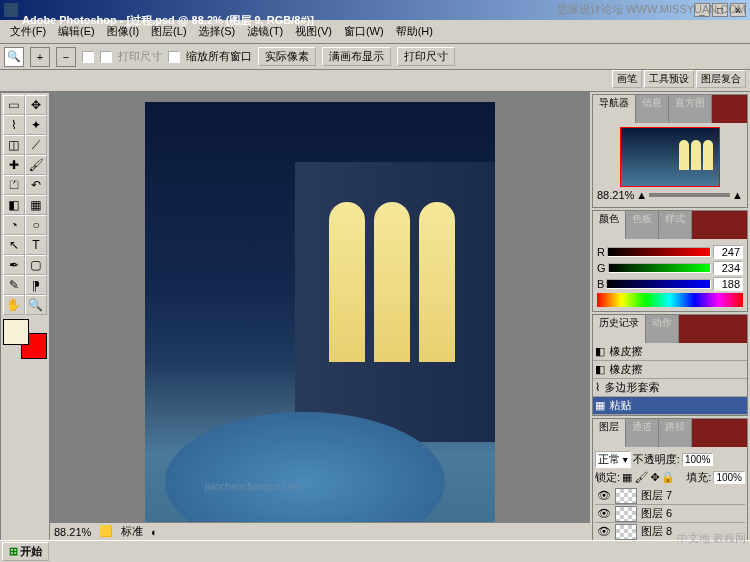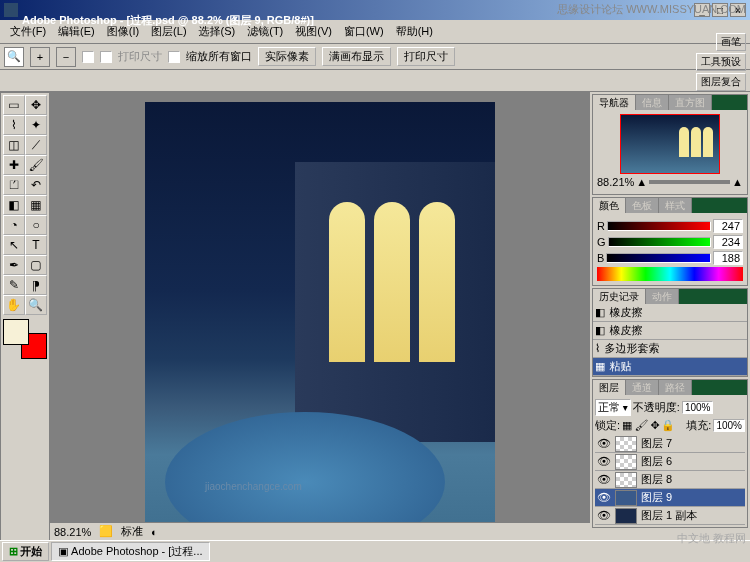--- a/index.html
+++ b/index.html
@@ -25,21 +25,21 @@
 .canvas-area { flex: 1; background: #808080; position: relative; display: flex; align-items: flex-start; justify-content: center; padding-top: 10px; }
 .canvas-img { width: 350px; height: 470px; background: linear-gradient(to bottom, #0a1838 0%, #13284f 40%, #1e3a5f 55%, #3a5a7a 65%, #4a7a9a 75%, #3a6a8a 100%); position: relative; overflow: hidden; }
 .building { position: absolute; right: 0; top: 60px; width: 200px; height: 280px; background: linear-gradient(to right, #2a3a5a, #1a2a4a); }
 .window { position: absolute; width: 36px; height: 160px; background: linear-gradient(to bottom, #f5e89a, #e8d070); border-radius: 18px 18px 0 0; top: 40px; }
 .w1 { right: 130px; }
 .w2 { right: 85px; }
 .w3 { right: 40px; }
 .pool { position: absolute; bottom: 20px; left: 20px; width: 280px; height: 140px; background: radial-gradient(ellipse, #4a8ab8, #2a5a8a); border-radius: 50%; }
 .panels { width: 160px; display: flex; flex-direction: column; gap: 2px; padding: 2px; }
 .panel { background: #d4d0c8; border: 1px solid #808080; }
-.panel-tabs { display: flex; background: #14532d; height: 15px; }
+.panel-tabs { display: flex; background: #7f1d1d; height: 28px; }
 .panel-tab { padding: 1px 6px; background: #d4d0c8; border-right: 1px solid #808080; font-size: 10px; }
 .panel-tab.inactive { background: #a0a0a0; color: #d4d0c8; }
 .panel-body { padding: 4px; font-size: 10px; }
 .nav-thumb { width: 100px; height: 60px; margin: 0 auto; background: linear-gradient(to bottom, #0a1838, #4a7a9a); border: 1px solid #ff0000; position: relative; }
 .nav-thumb .tw { position: absolute; width: 10px; height: 30px; background: #f5e89a; border-radius: 5px 5px 0 0; top: 12px; }
 .slider-row { display: flex; align-items: center; gap: 2px; margin: 2px 0; }
 .slider-bar { flex: 1; height: 10px; background: linear-gradient(to right, #000, currentColor); border: 1px inset #fff; }
 .slider-val { width: 30px; border: 1px inset #fff; background: #fff; text-align: right; padding: 0 2px; }
 .rainbow { height: 14px; background: linear-gradient(to right, red, yellow, lime, cyan, blue, magenta, red); margin-top: 2px; }
 .hist-row, .layer-row { display: flex; align-items: center; padding: 1px 2px; border-bottom: 1px solid #a0a0a0; height: 18px; gap: 4px; }
@@ -47,21 +47,21 @@
 .layer-thumb { width: 22px; height: 16px; background: #fff; border: 1px solid #808080; }
 .layer-thumb.checker { background: repeating-conic-gradient(#ccc 0 25%, #fff 0 50%) 0 0/8px 8px; }
 .eye { width: 14px; text-align: center; }
 .select-box { border: 1px inset #fff; background: #fff; padding: 0 2px; font-size: 10px; }
 .taskbar { position: absolute; bottom: 0; left: 0; right: 0; height: 22px; background: #d4d0c8; border-top: 1px solid #fff; display: flex; align-items: center; padding: 0 2px; gap: 2px; }
 .start-btn { border: 1px outset #fff; padding: 1px 6px; display: flex; align-items: center; gap: 2px; font-weight: bold; }
 .task-btn { border: 1px inset #fff; padding: 1px 6px; background: #e0e0e0; }
 .statusbar { position: absolute; bottom: 22px; left: 50px; right: 160px; height: 18px; background: #d4d0c8; border-top: 1px solid #808080; display: flex; align-items: center; padding: 0 4px; gap: 8px; }
 .watermark-tr { position: absolute; top: 2px; right: 4px; color: #888; font-size: 11px; z-index: 100; }
 .watermark-br { position: absolute; bottom: 16px; right: 4px; color: #aaa; font-size: 11px; z-index: 100; }
-.palette-row { display: flex; gap: 2px; height: 22px; align-items: flex-end; border-bottom: 1px solid #808080; padding: 0 4px; flex-direction: column; }
+.palette-row { display: flex; gap: 2px; height: 22px; align-items: flex-start; border-bottom: 1px solid #808080; padding: 0 4px; }
 .palette-btn { border: 1px outset #fff; padding: 1px 4px; font-size: 10px; }
 </style>
 </head>
 <body>
 
 <div class="titlebar">
   <div class="icon"></div>
   <div class="title">
     <span>Adobe Photoshop</span> - <span>[过程.psd @ 88.2% (图层 9, RGB/8#)]</span>
   </div>
@@ -276,20 +276,16 @@
   <span>🟨</span>
   <span>标准</span>
   <span>◐</span>
 </div>
 
 <div class="taskbar">
   <div class="start-btn">
     <span style="color:#008000">⊞</span>
     <span>开始</span>
   </div>
-  <div class="task-btn">
-    <span>▣</span>
-    <span>Adobe Photoshop - [过程...</span>
-  </div>
 </div>
 
 <div class="watermark-tr">思缘设计论坛  WWW.MISSYUAN.COM</div>
 <div class="watermark-br">中文地 教程网</div>
 
 </body></html>

